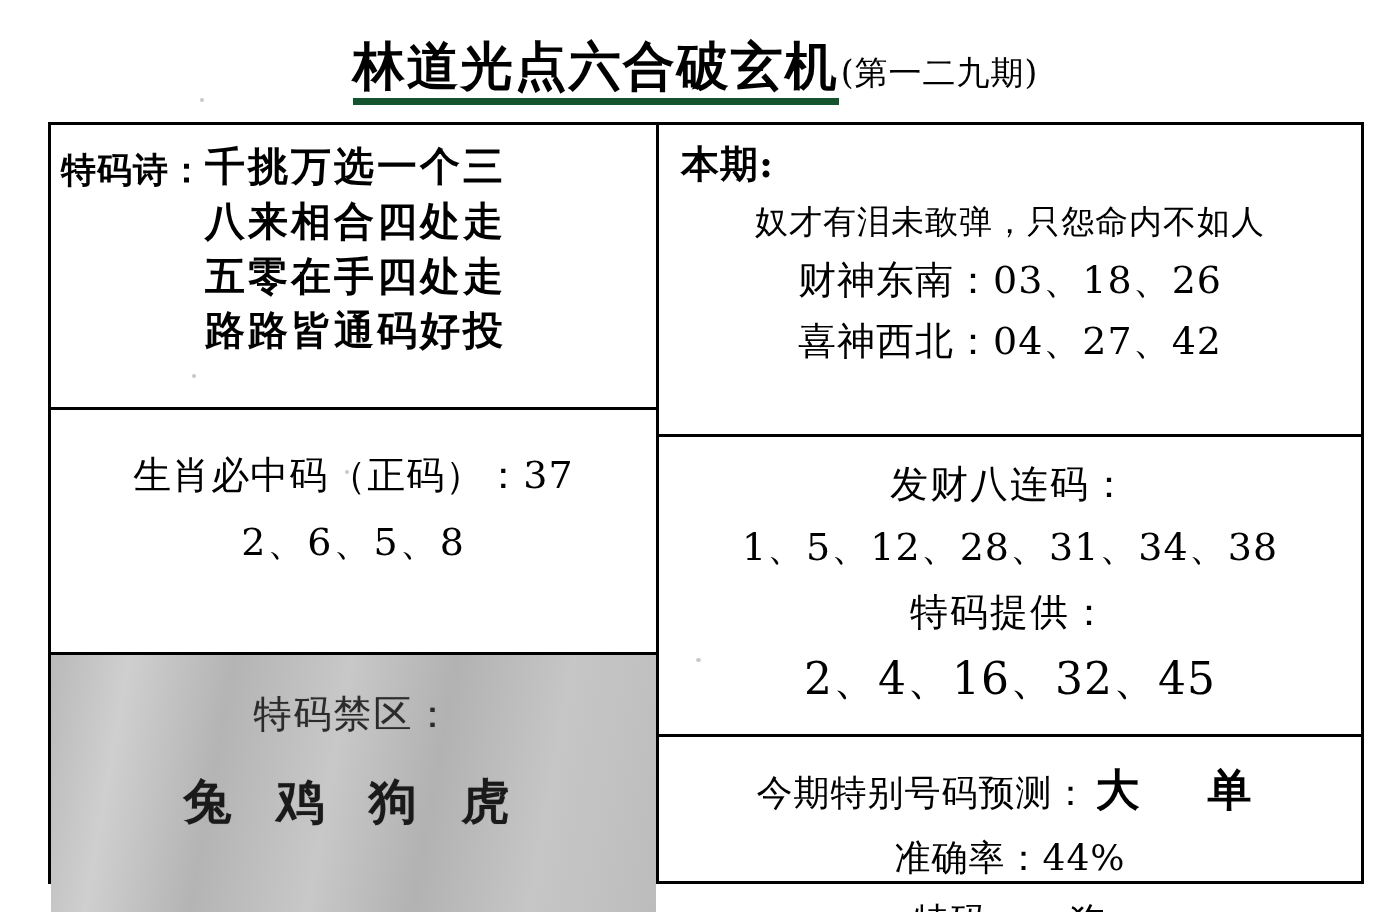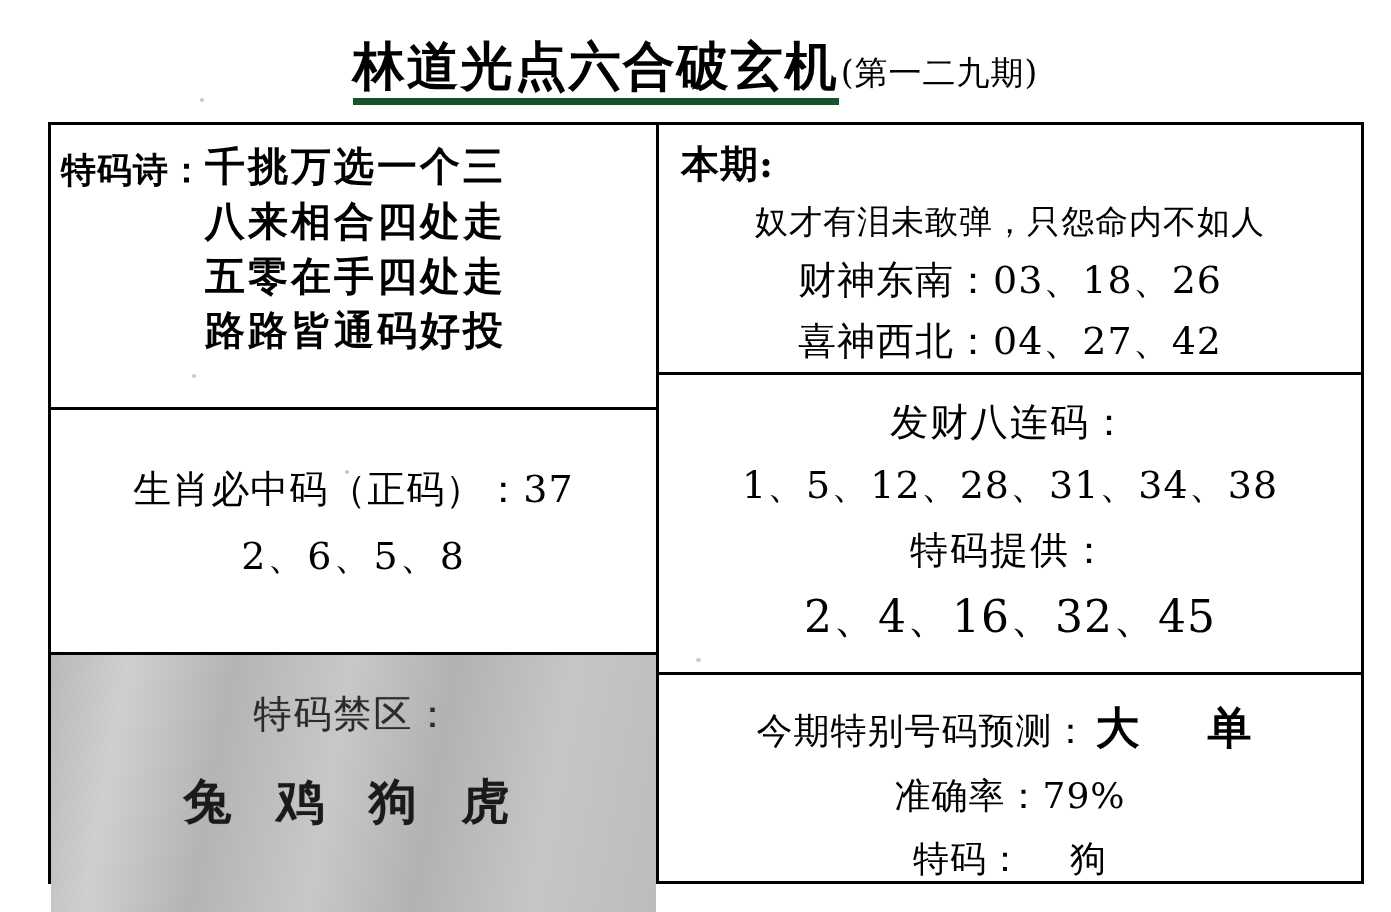--- a/index.html
+++ b/index.html
@@ -81,21 +81,21 @@
     position: relative;
   }
   .l-cell1 {
     height: 285px;
     border-bottom: 3px solid #000;
     padding: 14px 10px 0 10px;
   }
   .l-cell2 {
     height: 245px;
     border-bottom: 3px solid #000;
-    padding-top: 54px;
+    padding-top: 40px;
   }
   .l-cell3 {
     height: 284px;
     background: linear-gradient(100deg,#b9b9b9 0%,#cfcfcf 12%,#b4b4b4 28%,#c8c8c8 46%,#b2b2b2 62%,#c6c6c6 80%,#bcbcbc 100%);
     padding-top: 34px;
   }
 
   .poem-label {
     font-size: 35px;
     font-weight: bold;
@@ -142,21 +142,21 @@
     font-weight: bold;
     text-align: center;
     letter-spacing: 14px;
     margin-top: 30px;
     color: #1a1a1a;
     text-shadow: 0 0 1px rgba(0,0,0,.4);
   }
 
   
   .r-cell1 {
-    height: 250px;
+    height: 312px;
     border-bottom: 3px solid #000;
     padding: 14px 8px 0 8px;
   }
   .r-cell2 {
     height: 300px;
     border-bottom: 3px solid #000;
     padding-top: 22px;
   }
   .r-cell3 {
     height: 206px;
@@ -296,20 +296,20 @@
 
       <div class="cell r-cell2">
         <div class="lucky-title">发财八连码：</div>
         <div class="lucky-nums">1、5、12、28、31、34、38</div>
         <div class="special-title">特码提供：</div>
         <div class="special-nums">2、4、16、32、45</div>
       </div>
 
       <div class="cell r-cell3">
         <div class="predict-line"><span>今期特别号码预测：</span><span class="predict-value">大　单</span></div>
-        <div class="accuracy-line">准确率：79%</div>
+        <div class="accuracy-line">准确率：44%</div>
         <div class="code-line"><span>特码：</span><span class="code-value">狗</span></div>
       </div>
 
     </div>
 
   </div>
 </div>
 
 </body></html>

